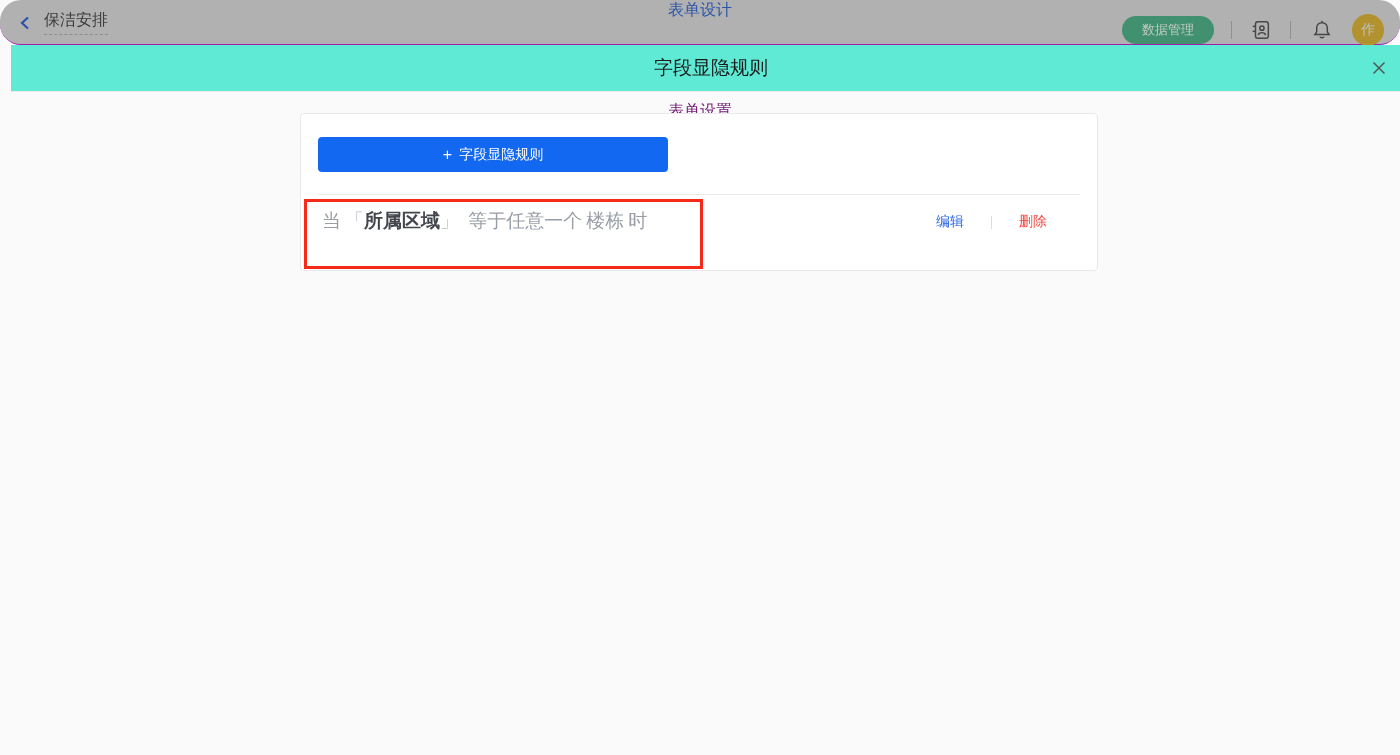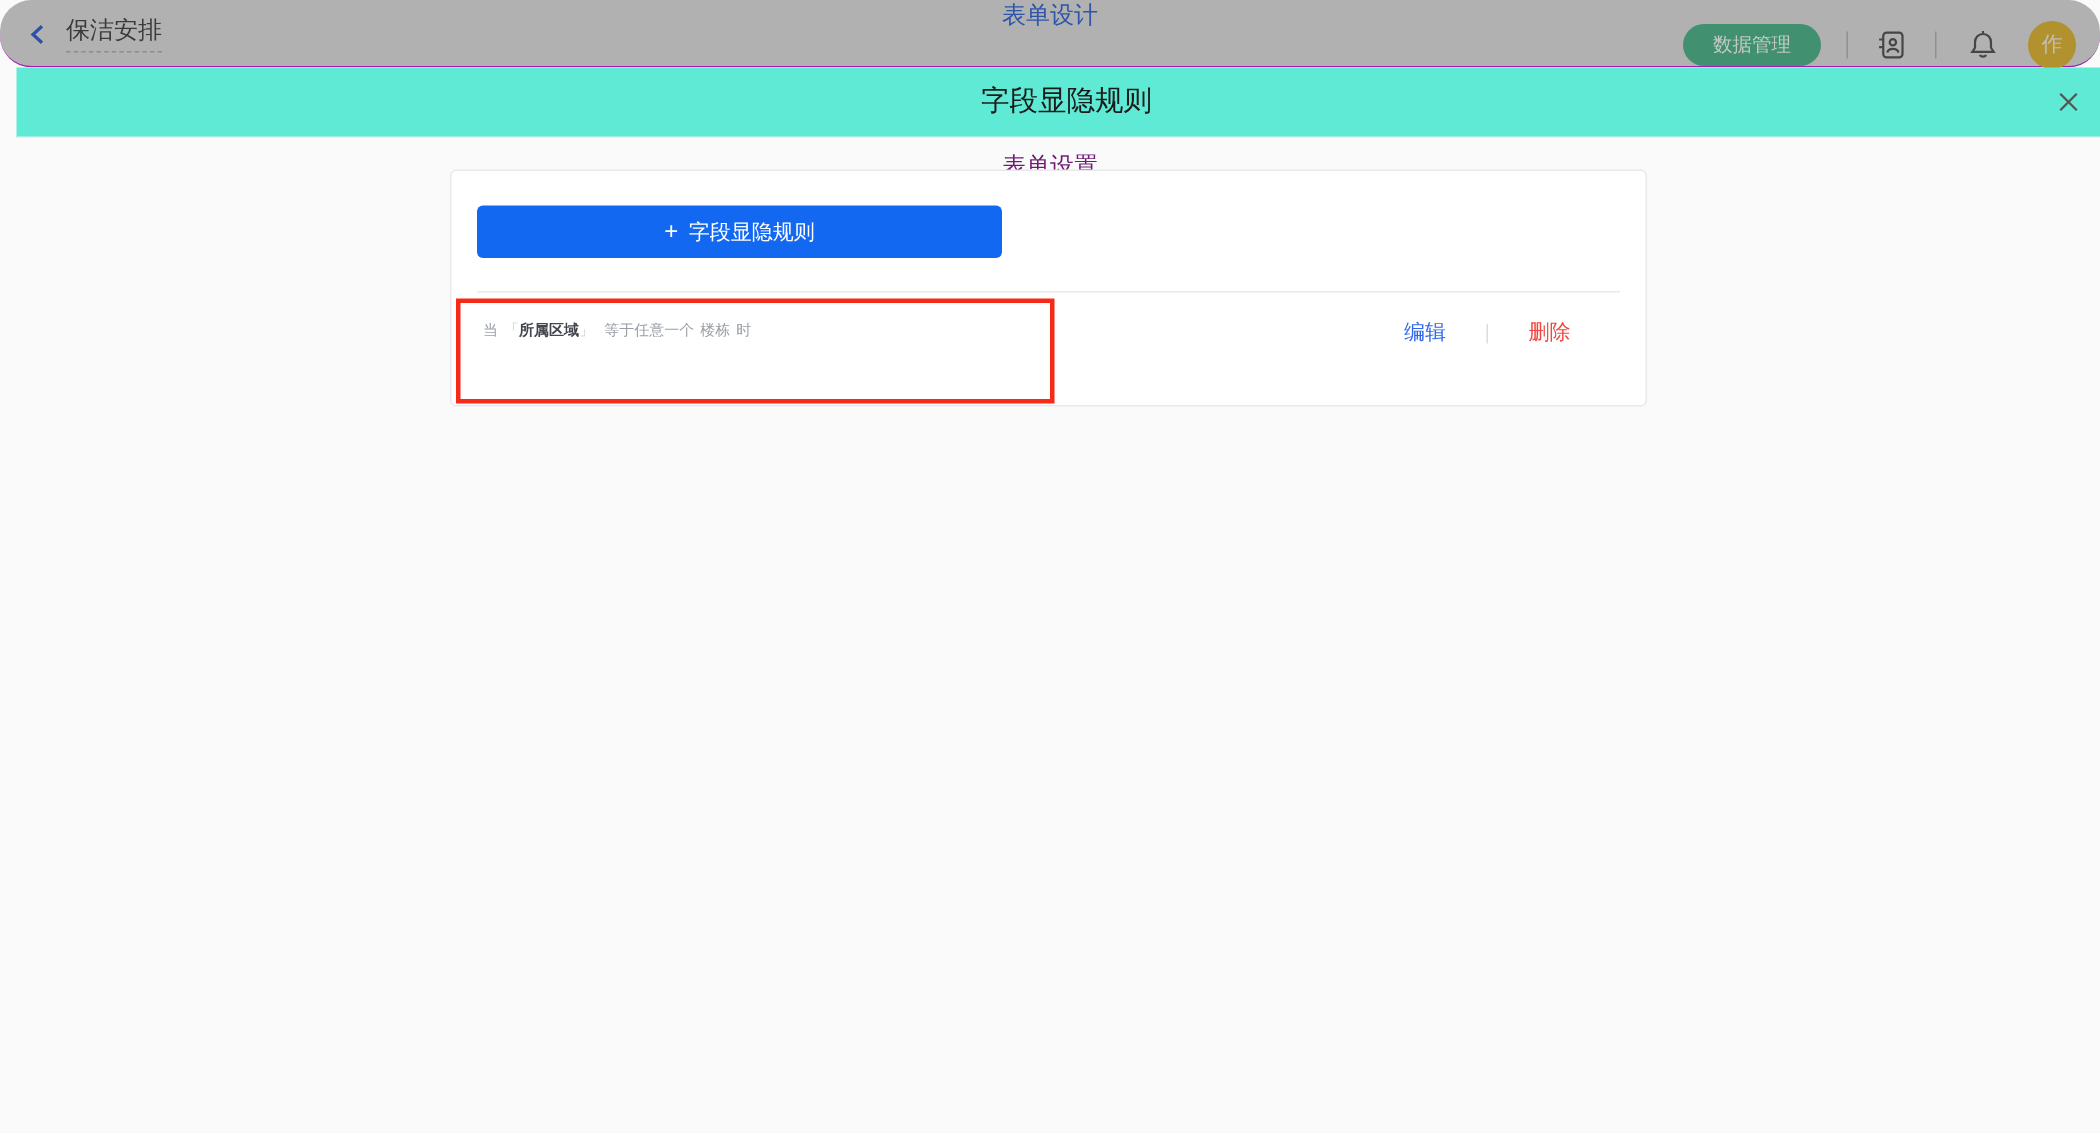--- a/index.html
+++ b/index.html
@@ -81,21 +81,21 @@
     font-family:"Liberation Sans","DejaVu Sans",sans-serif;
   }
   .add-rule-btn .plus { font-size:16px; line-height:1; }
   .card-divider {
     position:absolute; left:17px; right:17px; top:80px; height:1px;
     background:#e9e9e9;
   }
   .rule-item { position:absolute; left:0; top:81px; right:0; bottom:0; }
   .rule-text {
     position:absolute; left:21px; top:15px;
-    font-size:10px; line-height:22px; color:#999ea6;
+    font-size:19px; line-height:22px; color:#999ea6;
   }
   .rule-line { white-space:nowrap; }
   .rule-line .sp { margin-right:4px; }
   .t-bracket { color:#b9bec6; }
   .t-field { color:#43464d; font-weight:600; }
   .rule-actions {
     position:absolute; right:50px; top:18px;
     display:flex; align-items:center; gap:27px; font-size:14px;
   }
   .edit-link { color:var(--link-blue,#2e68e8); cursor:pointer; }

